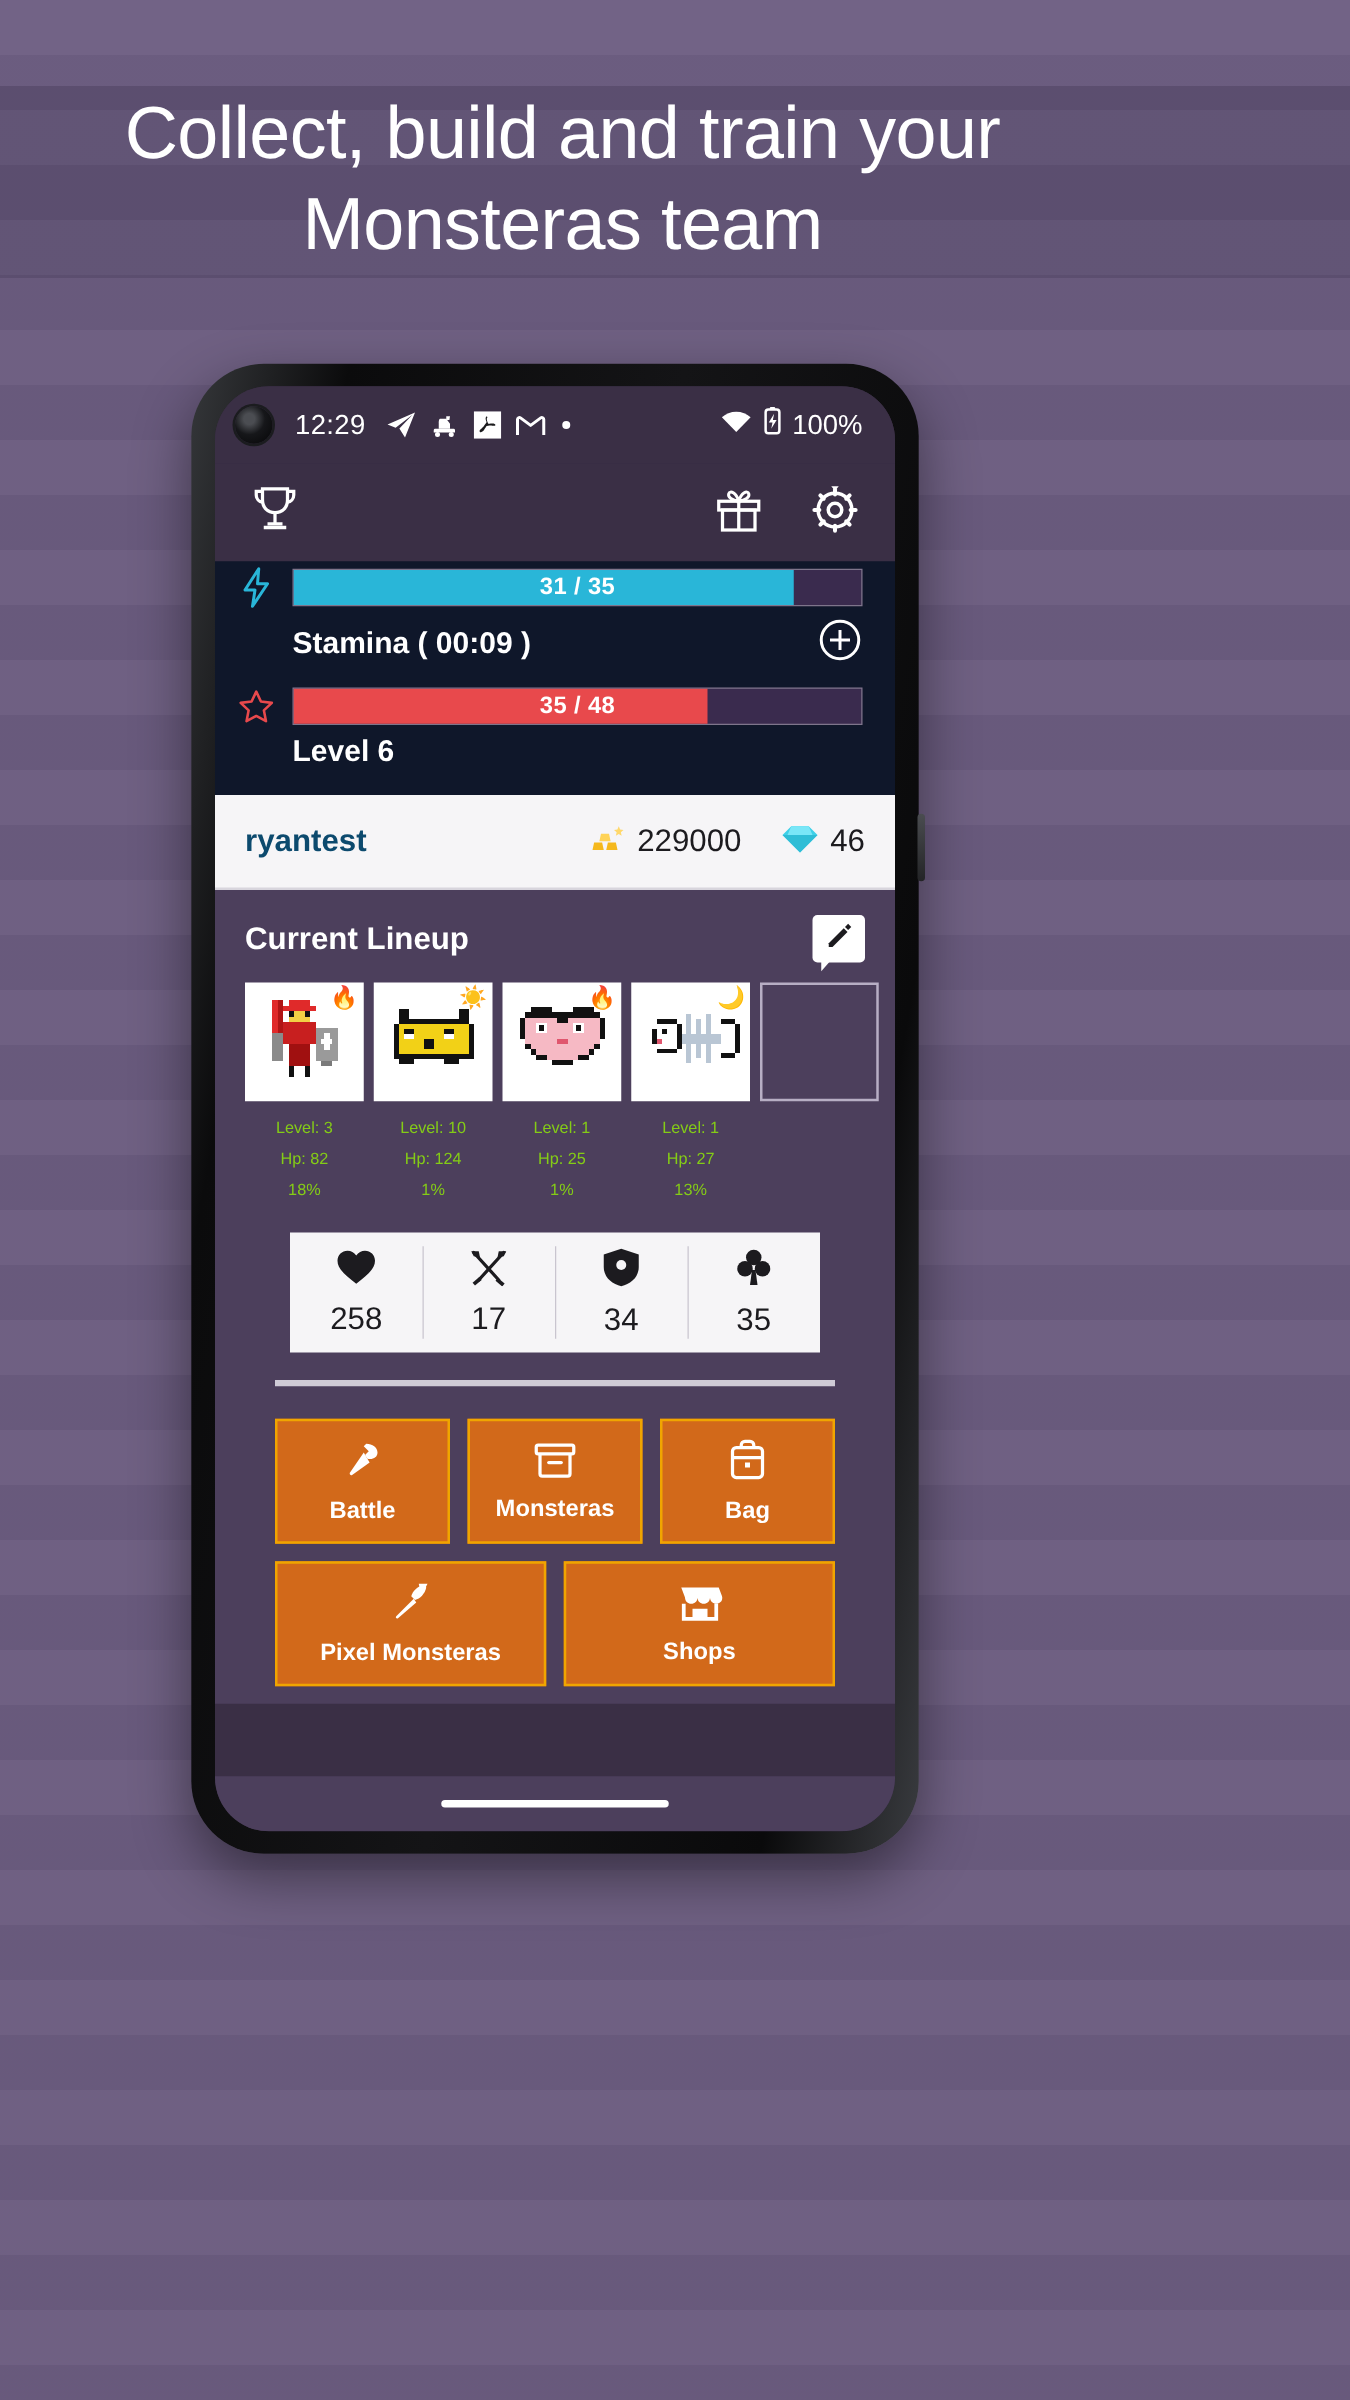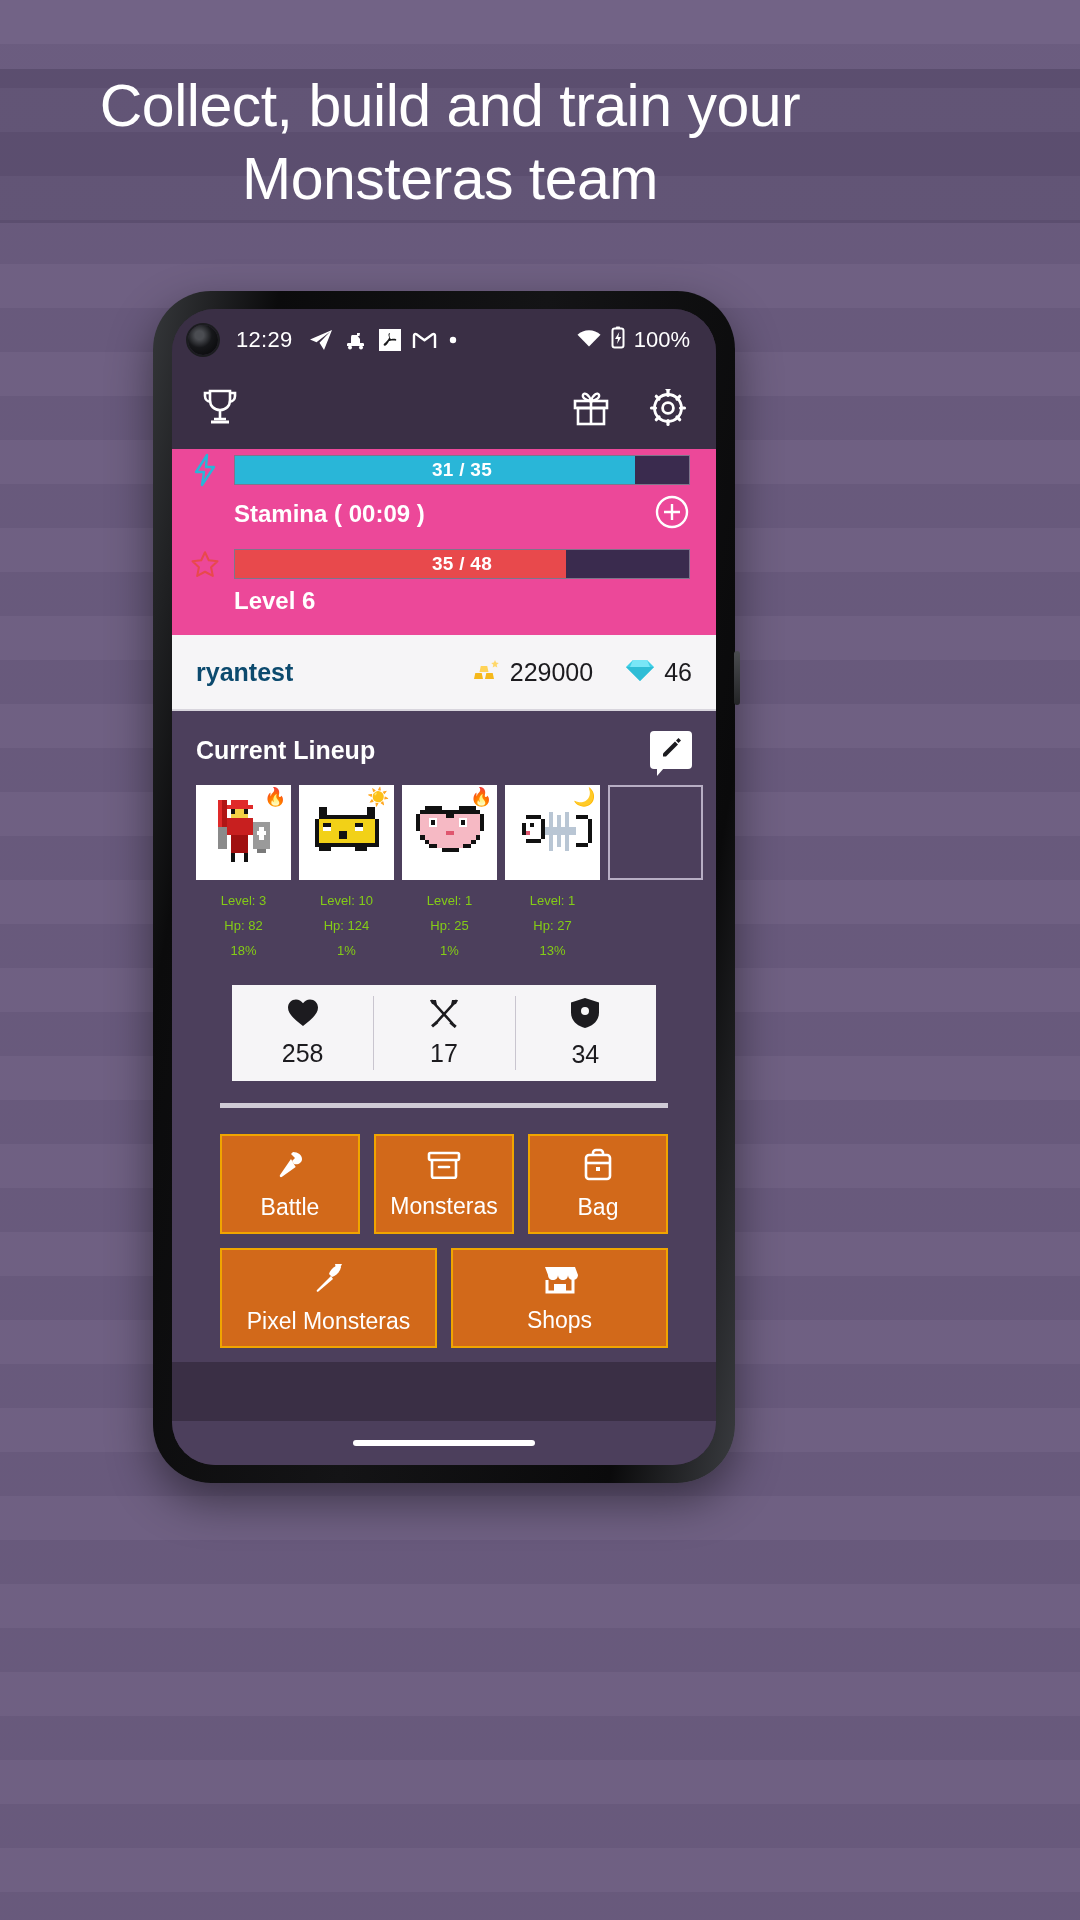--- a/index.html
+++ b/index.html
@@ -69,21 +69,21 @@
   #sb-right { margin-left:auto; display:flex; align-items:center; gap:8px; }
   #sb-batt-text { font-size:22px; font-weight:500; }
   
   #app-header {
     background:#3a2f45; flex:0 0 78px;
     display:flex; align-items:center; padding:0 26px;
   }
   #app-header .spacer { flex:1; }
   #app-header .hicon { margin-left:34px; }
   
-  #bars-area { background:#ec4899; padding:4px 26px 20px 18px; }
+  #bars-area { background:#0f172a; padding:4px 26px 20px 18px; }
   .bar-row { display:flex; align-items:center; gap:14px; }
   .bar-ico { width:30px; flex:0 0 30px; display:flex; justify-content:center; }
   .bar-track {
     position:relative; flex:1; height:30px;
     background:#3a2b4e; border:1px solid rgba(255,255,255,.35);
     display:flex; align-items:center; justify-content:center;
   }
   .bar-fill { position:absolute; left:0; top:0; bottom:0; }
   .bar-text {
     position:relative; z-index:2; color:#fff;
@@ -149,21 +149,21 @@
   
   #actions { padding:26px 24px 0; }
   .act-row { display:flex; gap:14px; margin-bottom:14px; }
   .act-btn {
     background:#d2691a; border:2px solid #f0a500;
     height:100px; flex:1;
     display:flex; flex-direction:column;
     align-items:center; justify-content:center; gap:8px;
     color:#fff;
   }
-  .act-label { font-size:23px; font-weight:400; }
+  .act-label { font-size:19px; font-weight:700; }
   #nav-bar { margin-top:auto; height:44px; display:flex; align-items:center; justify-content:center; background:#4c3f5c; }
   #nav-pill { width:182px; height:6px; border-radius:3px; background:#fff; }
   #lineup-fill { background:#4c3f5c; flex:1; }
 </style>
 </head>
 <body>
 
 <div id="promo-bg"></div>
 
 <div id="banner">
@@ -498,20 +498,31 @@
       </div>
       <div class="tot">
         <span>
           <svg width="30" height="32" viewBox="0 0 30 32">
                 <path d="M15 1 29 5.5v10C29 24 22.5 29 15 31 7.5 29 1 24 1 15.5v-10Z" fill="#1c1b1f"></path>
                 <circle cx="15" cy="14" r="4" fill="#f6f5f7"></circle>
               </svg>
         </span>
         <span class="tot-val">34</span>
       </div>
+      <div class="tot">
+        <span>
+          <svg width="30" height="32" viewBox="0 0 30 32">
+                <circle cx="15" cy="8" r="6.2" fill="#1c1b1f"></circle>
+                <circle cx="8" cy="17" r="6.2" fill="#1c1b1f"></circle>
+                <circle cx="22" cy="17" r="6.2" fill="#1c1b1f"></circle>
+                <path d="M13.6 18h2.8l1.6 12h-6Z" fill="#1c1b1f"></path>
+              </svg>
+        </span>
+        <span class="tot-val">35</span>
+      </div>
     </div>
 
     <div id="divider"></div>
 
     <div id="actions">
       <div class="act-row">
         <div class="act-btn">
           <span>
             <svg width="34" height="34" viewBox="0 0 34 34">
                   <path d="M20 4c5 0 9 3 9 7s-4 6-8 5l-2-3 3-3-4-4Z" fill="#fff"></path>

